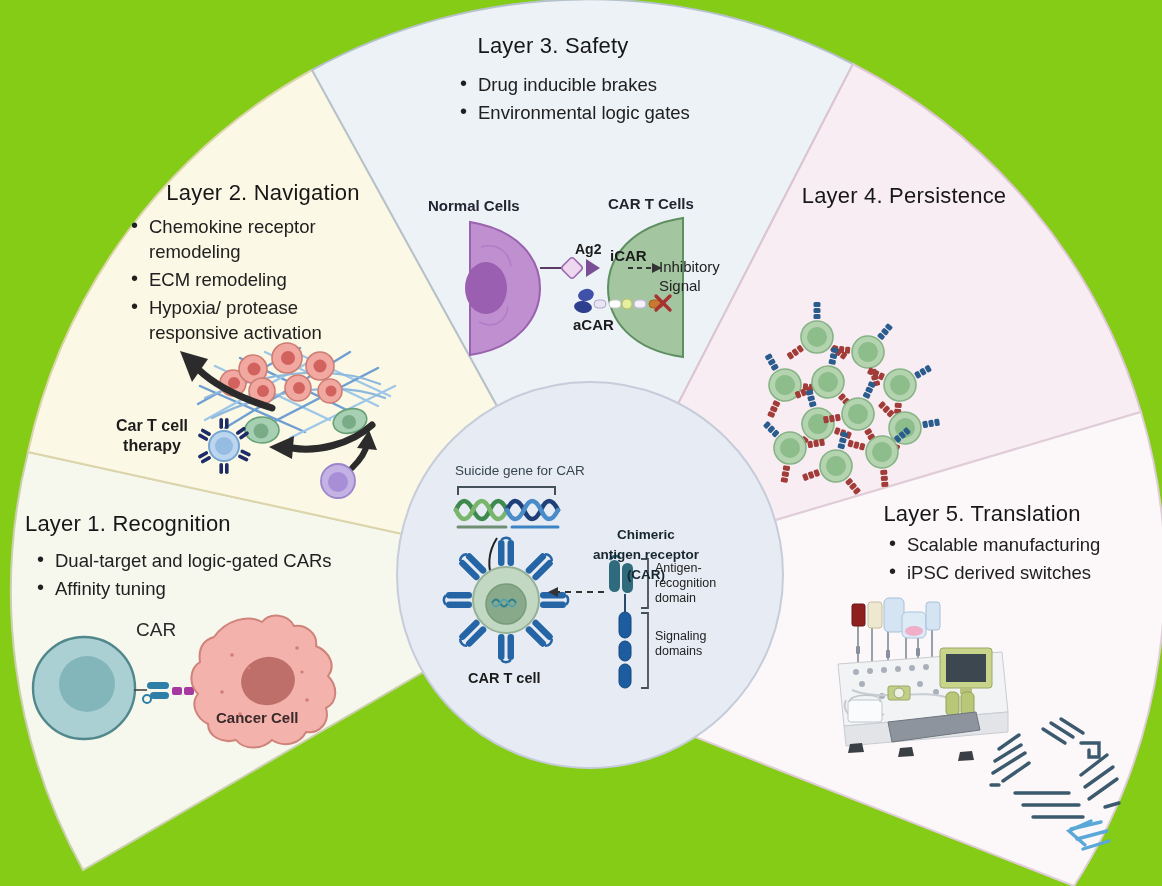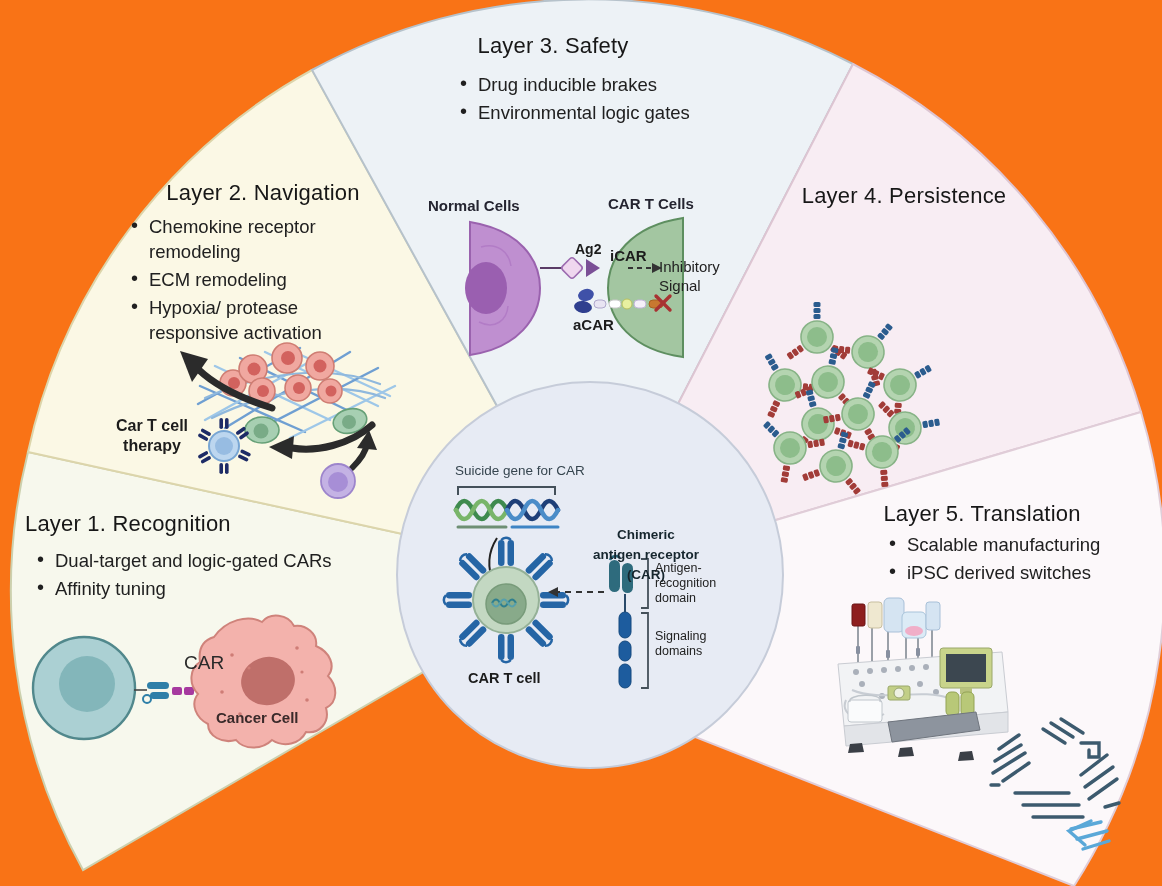--- a/index.html
+++ b/index.html
@@ -1,35 +1,35 @@
 <!DOCTYPE html>
 <html><head>
 <meta charset="utf-8">
 <style>
   html,body{margin:0;padding:0;background:#ffffff;}
-  .stage{position:relative;width:1162px;height:886px;background:#f97316;overflow:hidden;
+  .stage{position:relative;width:1162px;height:886px;background:#84cc16;overflow:hidden;
          font-family:"Liberation Sans",sans-serif;color:#1f1f1f;}
   svg.art{position:absolute;left:0;top:0;}
   .abs{position:absolute;}
   .title{font-size:22px;font-weight:500;color:#171717;letter-spacing:.2px;}
   .bullets{font-size:18.5px;line-height:25px;color:#202020;list-style:none;margin:0;padding:0;}
   .bullets li{position:relative;padding-left:23px;margin:0 0 3px 0;}
   .bullets li::before{content:"\2022";position:absolute;left:5px;top:-1px;font-size:20px;}
   .t-layer3{left:413px;top:33px;width:280px;text-align:center;}
   .b-layer3{left:455px;top:72px;width:275px;}
   .t-layer2{left:118px;top:180px;width:290px;text-align:center;}
   .b-layer2{left:126px;top:214px;width:246px;}
   .t-layer1{left:25px;top:511px;width:330px;}
   .b-layer1{left:32px;top:548px;width:390px;}
   .t-layer4{left:773px;top:183px;width:262px;text-align:center;}
   .b-layer4{left:788px;top:221px;width:276px;}
   .t-layer5{left:858px;top:501px;width:248px;text-align:center;}
   .b-layer5{left:884px;top:532px;width:276px;}
   .lbl{position:absolute;color:#1c1c1c;}
-  .lbl-car{left:136px;top:652px;font-size:19px;font-weight:500;color:#2a2a2a;margin-left:48px;}
+  .lbl-car{left:136px;top:619px;font-size:19px;font-weight:500;color:#2a2a2a;}
   .lbl-cancer{left:216px;top:709px;font-weight:700;font-size:15px;color:#3a2a2a;}
   .lbl-therapy{left:104px;top:416px;width:96px;text-align:center;font-weight:700;font-size:16px;line-height:20px;}
   .lbl-normal{left:428px;top:197px;font-weight:700;font-size:15px;color:#242430;}
   .lbl-cartcells{left:608px;top:195px;font-weight:700;font-size:15px;color:#242430;}
   .lbl-ag2{left:535px;top:241px;font-weight:700;font-size:14px;margin-left:40px;}
   .lbl-icar{left:610px;top:247px;font-weight:700;font-size:15px;}
   .lbl-inhib{left:659px;top:257px;width:84px;font-size:15px;line-height:19px;color:#222;}
   .lbl-acar{left:573px;top:316px;font-weight:700;font-size:15px;}
   .lbl-insert{left:455px;top:463px;font-size:13.5px;font-weight:500;color:#36454f;}
   .lbl-chimeric{left:592px;top:525px;width:108px;text-align:center;font-weight:700;font-size:13.5px;line-height:20px;color:#16262e;}

